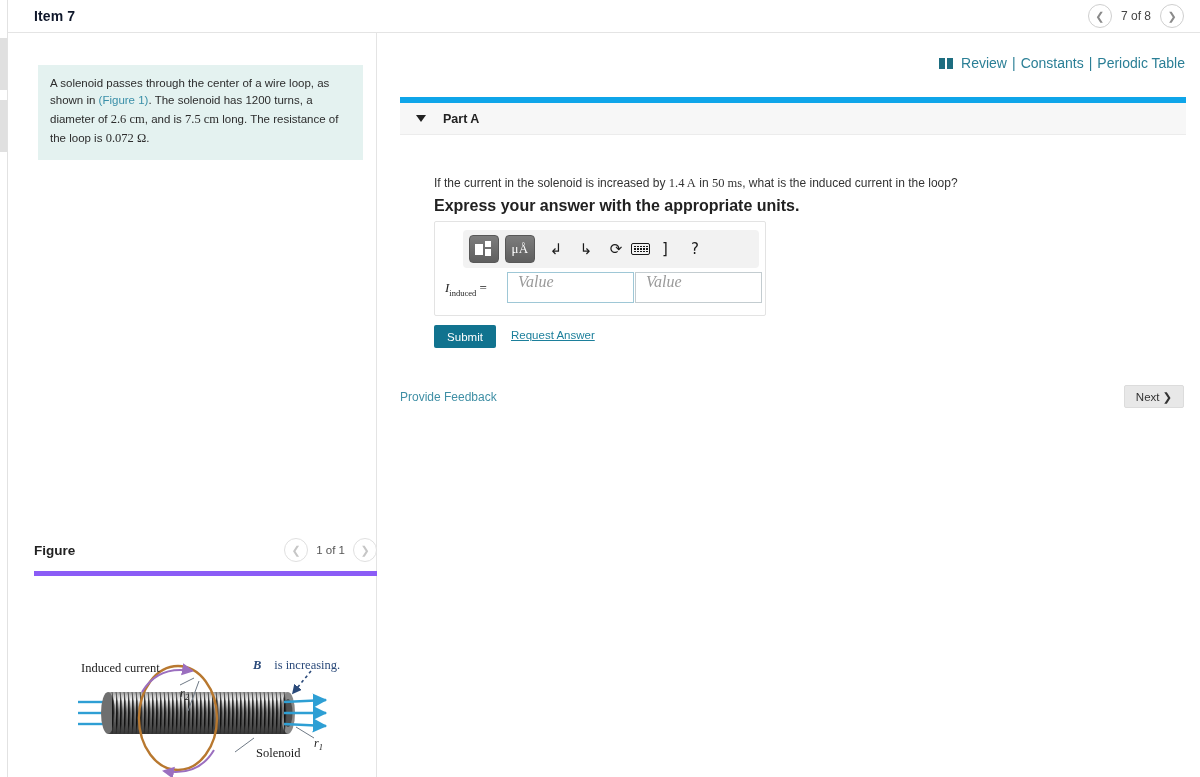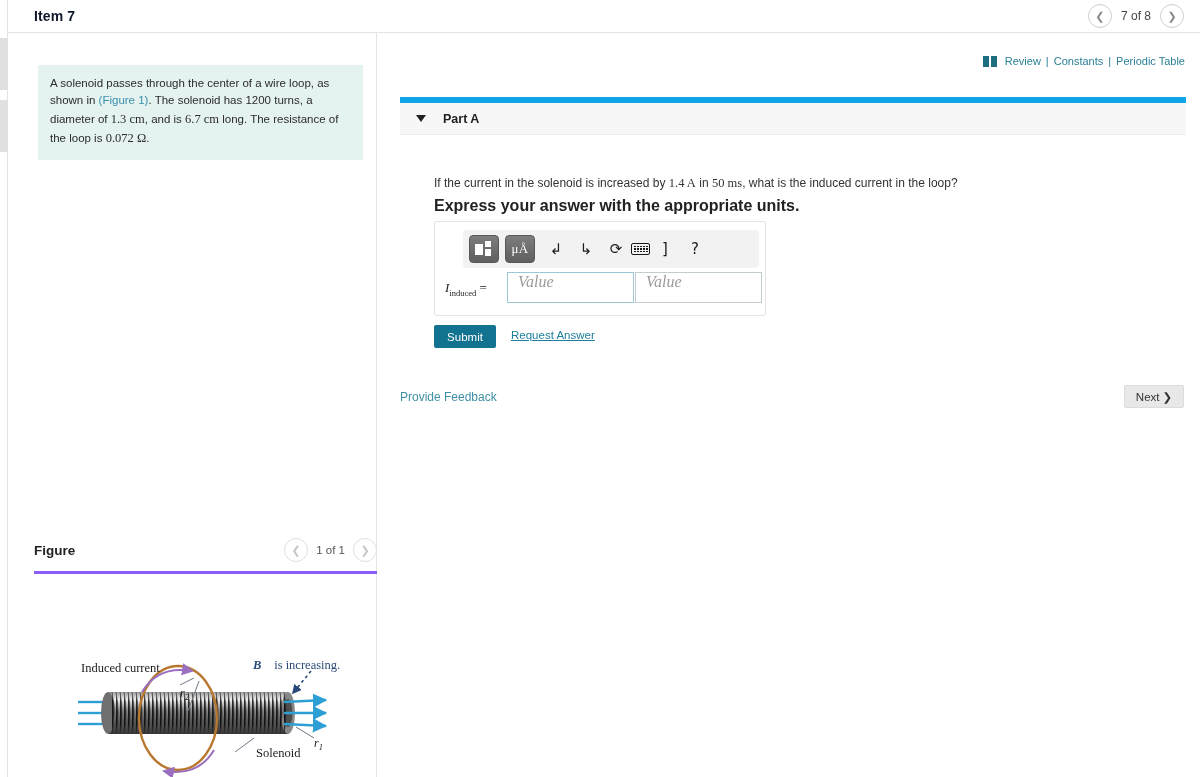--- a/index.html
+++ b/index.html
@@ -54,36 +54,36 @@
     position: absolute; left: 30px; top: 32px; width: 325px;
     background: #e4f2f0; padding: 10px 12px 12px 12px;
     font-size: 11.5px; line-height: 1.52; color: #2c2c2c;
   }
   .problem-box .fig-link { color: #3a8fa8; }
   .mathunit { font-family: "Liberation Serif", serif; font-size: 12.5px; }
 
   .figure-head {
     position: absolute; left: 26px; top: 505px; width: 343px;
     display: flex; align-items: center; justify-content: space-between;
-    padding-bottom: 9px; border-bottom: 3px solid #8b5cf6;
+    padding-bottom: 9px; border-bottom: 5px solid #8b5cf6;
   }
   .figure-title { font-size: 13.5px; font-weight: bold; color: #222; }
   .figure-pager { display: flex; align-items: center; gap: 8px; }
   .figure-pager .pager-label { font-size: 11.5px; color: #555; }
 
   
   .figure-wrap { position: absolute; left: 60px; top: 612px; width: 300px; height: 160px; }
 
   
   .right-col { position: absolute; left: 378px; top: 33px; width: 822px; height: 744px; background: #fff; }
 
   .reflinks {
     position: absolute; right: 15px; top: 22px;
     display: flex; align-items: center; gap: 5px;
-    font-size: 11px; color: #2b7f96;
+    font-size: 14px; color: #2b7f96;
   }
   .book-icon { display: inline-block; width: 14px; height: 11px; position: relative; margin-right: 3px; }
   .book-icon i { position: absolute; top: 0; width: 6px; height: 11px; background: #1d6d80; display: block; }
   .book-icon i.l { left: 0; } .book-icon i.r { left: 8px; }
   .reflinks a { color: #2b7f96; text-decoration: none; cursor: pointer; }
   .reflinks .sep { color: #2b7f96; }
 
   .part-header {
     position: absolute; left: 22px; top: 64px; width: 786px; height: 38px;
     background: #f7f7f7; border-top: 6px solid #0ea5e9; border-bottom: 1px solid #ececec;
@@ -177,21 +177,21 @@
   <div class="pager">
     <div class="circ-btn">❮</div>
     <div class="pager-label">7 of 8</div>
     <div class="circ-btn">❯</div>
   </div>
 </div>
 
 <div class="left-col">
 
   <div class="problem-box">
-    <span>A solenoid passes through the center of a wire loop, as shown in </span><span class="fig-link">(Figure 1)</span><span>. The solenoid has 1200 turns, a diameter of </span><span class="mathunit">1.3 cm</span><span>, and is </span><span class="mathunit">6.7 cm</span><span> long. The resistance of the loop is </span><span class="mathunit">0.072 Ω</span><span>.</span>
+    <span>A solenoid passes through the center of a wire loop, as shown in </span><span class="fig-link">(Figure 1)</span><span>. The solenoid has 1200 turns, a diameter of </span><span class="mathunit">2.6 cm</span><span>, and is </span><span class="mathunit">7.5 cm</span><span> long. The resistance of the loop is </span><span class="mathunit">0.072 Ω</span><span>.</span>
   </div>
 
   <div class="figure-head">
     <div class="figure-title">Figure</div>
     <div class="figure-pager">
       <div class="circ-btn dim">❮</div>
       <div class="pager-label">1 of 1</div>
       <div class="circ-btn dim">❯</div>
     </div>
   </div>

